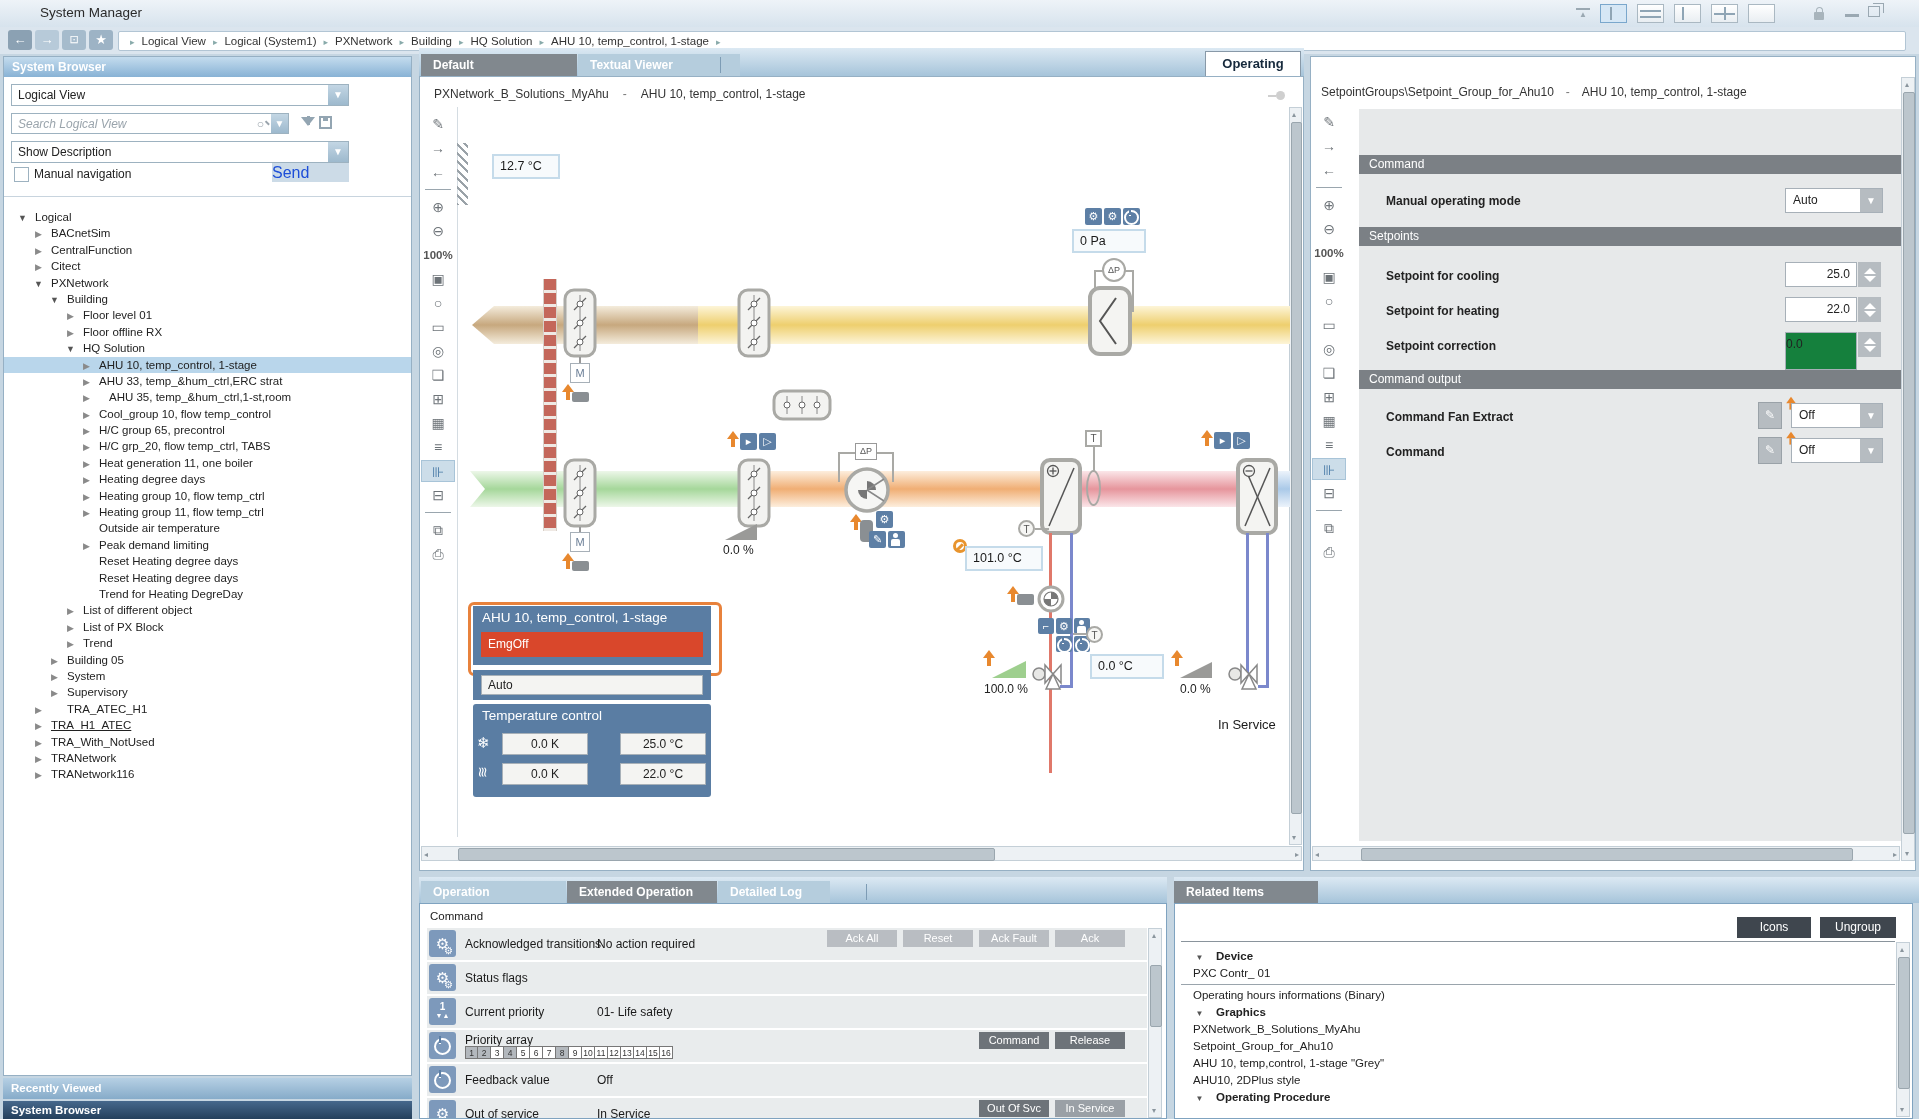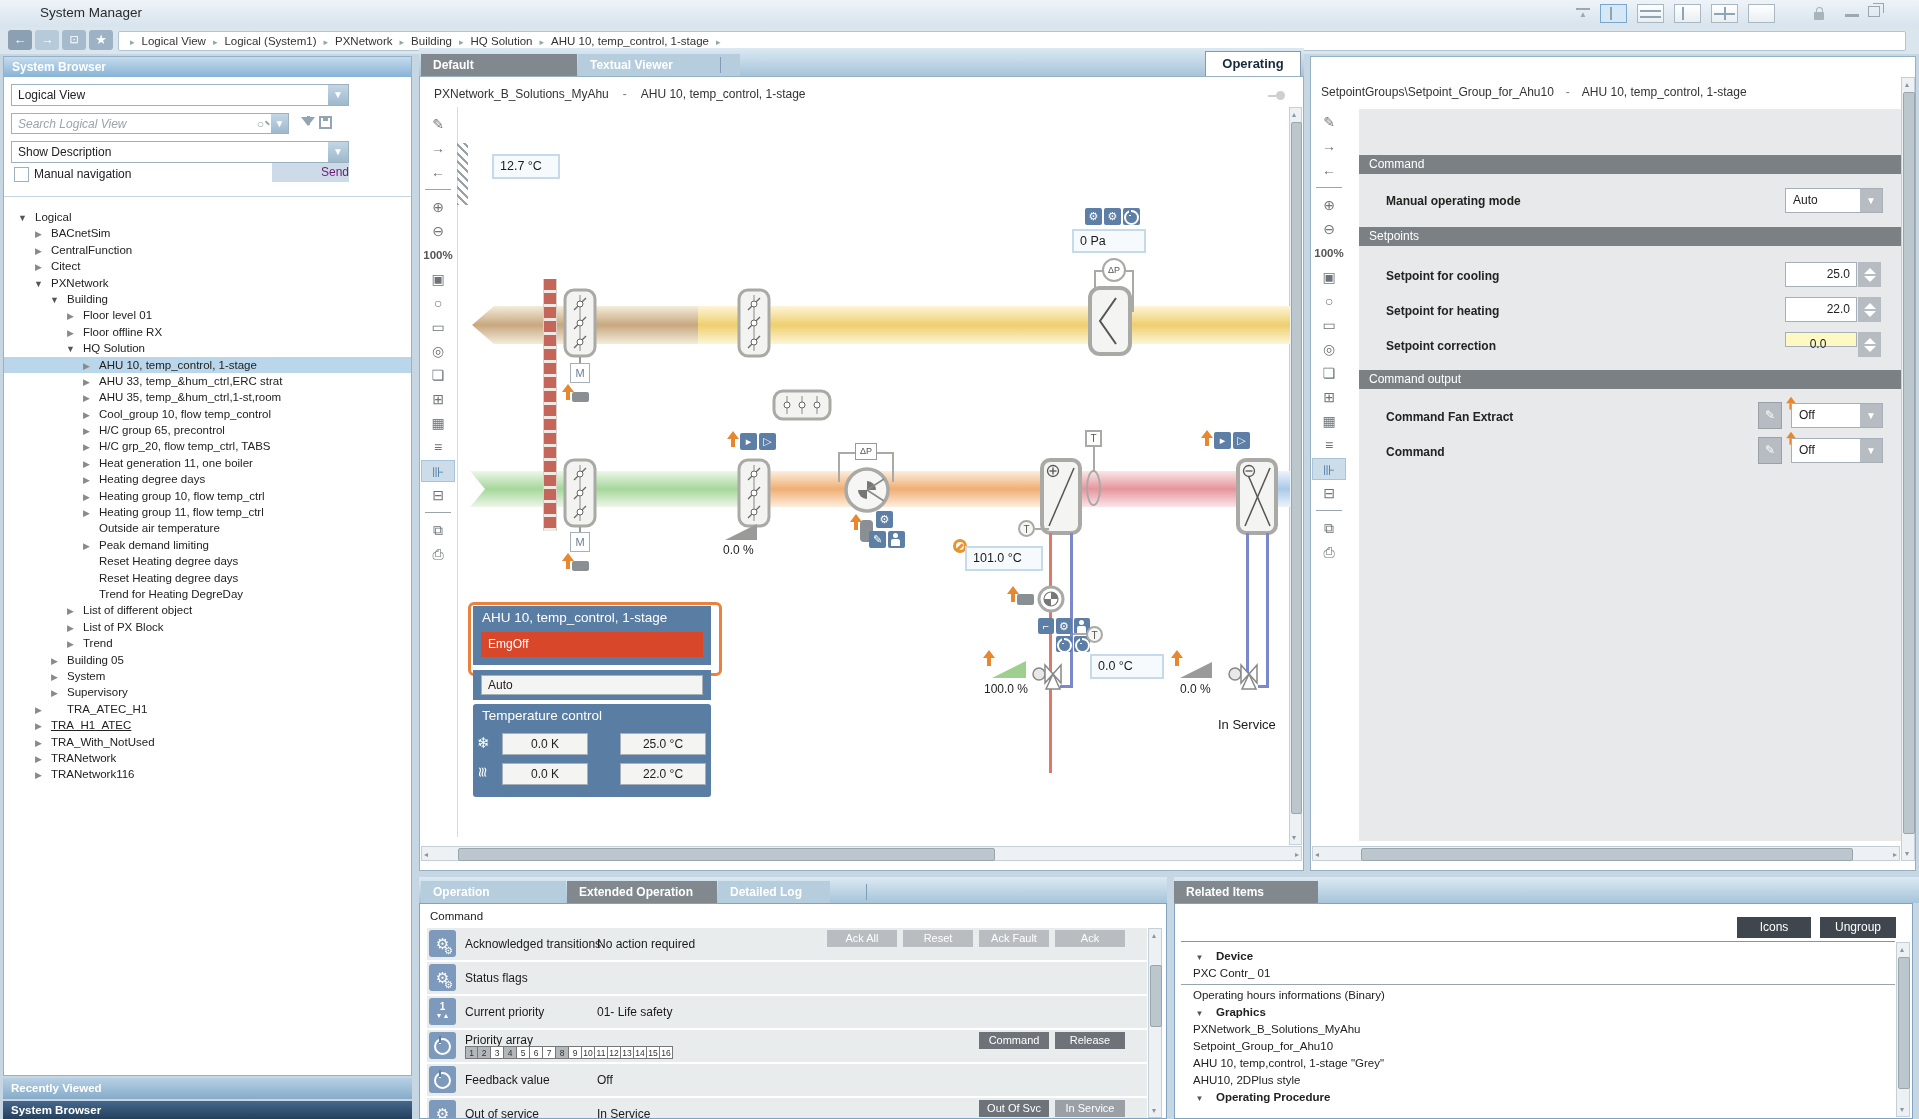--- a/index.html
+++ b/index.html
@@ -119,35 +119,35 @@
     <div class="combo" style="left:7px;top:56px;width:278px;height:21px">
       <span style="color:#9aa4ac;font-style:italic">Search Logical View</span>
       <span style="position:absolute;right:24px;top:0;color:#9aa4ac;font-size:12px">○<span style="position:absolute;left:8px;top:8px;width:5px;height:1.5px;background:#9aa4ac;transform:rotate(45deg)"></span></span>
       <span class="arr" style="width:17px">▼</span>
     </div>
     <div class="funnel" style="left:297px;top:60px"></div>
     <div class="floppy" style="left:315px;top:59px"></div>
     <div class="combo" style="left:7px;top:84px;width:338px;height:22px"><span>Show Description</span><span class="arr">▼</span></div>
     <div class="abs" style="left:10px;top:110px;width:13px;height:13px;background:#fff;border:1px solid #9db2c0"></div>
     <div class="abs" style="left:30px;top:110px;font-size:12px">Manual navigation</div>
-    <div class="abs" style="left:268px;top:106px;width:77px;height:19px;background:#ccdbe7;color:#701a75;text-align:right;line-height:19px;font-size:12px">Send</div>
+    <div class="abs" style="left:268px;top:106px;width:77px;height:19px;background:#ccdbe7;color:#1d4ed8;text-align:left;line-height:19px;font-size:16px">Send</div>
     <div class="abs" style="left:0;top:139px;width:407px;height:1px;background:#c8d4de"></div>
     <div class="abs" id="tree" style="left:0;top:152px;width:407px;height:840px;overflow:hidden">
         <div class="treerow"><span class="tar" style="margin-left: 12px;">▼</span><span style="margin-left: 6px;">Logical</span></div>
         <div class="treerow"><span class="tar c" style="margin-left: 28px;">▶</span><span style="margin-left: 6px;">BACnetSim</span></div>
         <div class="treerow"><span class="tar c" style="margin-left: 28px;">▶</span><span style="margin-left: 6px;">CentralFunction</span></div>
         <div class="treerow"><span class="tar c" style="margin-left: 28px;">▶</span><span style="margin-left: 6px;">Citect</span></div>
         <div class="treerow"><span class="tar" style="margin-left: 28px;">▼</span><span style="margin-left: 6px;">PXNetwork</span></div>
         <div class="treerow"><span class="tar" style="margin-left: 44px;">▼</span><span style="margin-left: 6px;">Building</span></div>
         <div class="treerow"><span class="tar c" style="margin-left: 60px;">▶</span><span style="margin-left: 6px;">Floor level 01</span></div>
         <div class="treerow"><span class="tar c" style="margin-left: 60px;">▶</span><span style="margin-left: 6px;">Floor offline RX</span></div>
         <div class="treerow"><span class="tar" style="margin-left: 60px;">▼</span><span style="margin-left: 6px;">HQ Solution</span></div>
         <div class="treerow sel"><span class="tar c" style="margin-left: 76px;">▶</span><span style="margin-left: 6px;">AHU 10, temp_control, 1-stage</span></div>
         <div class="treerow"><span class="tar c" style="margin-left: 76px;">▶</span><span style="margin-left: 6px;">AHU 33, temp_&amp;hum_ctrl,ERC strat</span></div>
-        <div class="treerow"><span class="tar c" style="margin-left: 76px;">▶</span><span style="margin-left: 6px; text-align: center;">AHU 35, temp_&amp;hum_ctrl,1-st,room</span></div>
+        <div class="treerow"><span class="tar c" style="margin-left: 76px;">▶</span><span style="margin-left: 16px; text-align: center;">AHU 35, temp_&amp;hum_ctrl,1-st,room</span></div>
         <div class="treerow"><span class="tar c" style="margin-left: 76px;">▶</span><span style="margin-left: 6px;">Cool_group 10, flow temp_control</span></div>
         <div class="treerow"><span class="tar c" style="margin-left: 76px;">▶</span><span style="margin-left: 6px;">H/C group 65, precontrol</span></div>
         <div class="treerow"><span class="tar c" style="margin-left: 76px;">▶</span><span style="margin-left: 6px;">H/C grp_20, flow temp_ctrl, TABS</span></div>
         <div class="treerow"><span class="tar c" style="margin-left: 76px;">▶</span><span style="margin-left: 6px;">Heat generation 11, one boiler</span></div>
         <div class="treerow"><span class="tar c" style="margin-left: 76px;">▶</span><span style="margin-left: 6px;">Heating degree days</span></div>
         <div class="treerow"><span class="tar c" style="margin-left: 76px;">▶</span><span style="margin-left: 6px;">Heating group 10, flow temp_ctrl</span></div>
         <div class="treerow"><span class="tar c" style="margin-left: 76px;">▶</span><span style="margin-left: 6px;">Heating group 11, flow temp_ctrl</span></div>
         <div class="treerow"><span class="tar" style="margin-left: 76px;"></span><span style="margin-left: 6px;">Outside air temperature</span></div>
         <div class="treerow"><span class="tar c" style="margin-left: 76px;">▶</span><span style="margin-left: 6px;">Peak demand limiting</span></div>
         <div class="treerow"><span class="tar" style="margin-left: 76px;"></span><span style="margin-left: 6px;">Reset Heating degree days</span></div>
@@ -468,21 +468,21 @@
           <span class="up"></span>
           <span class="dn"></span>
         </div>
       <div class="abs" style="left:27px;top:195px;font-weight:bold;font-size:12px"><span>Setpoint for heating</span></div>
       <div class="fld" style="left:426px;top:188px;width:72px;height:25px;background:#fff;line-height:23px;text-align:right;padding-right:6px"><span>22.0</span></div>
       <div class="spin" style="left:499px;top:188px;height:25px">
           <span class="up"></span>
           <span class="dn"></span>
         </div>
       <div class="abs" style="left:27px;top:230px;font-weight:bold;font-size:12px"><span>Setpoint correction</span></div>
-      <div class="fld" style="left:426px;top:223px;width:72px;height:15px;background:#fef9c3;line-height:23px;text-align:center;padding-right:6px"><span>0.0</span></div>
+      <div class="fld" style="left:426px;top:223px;width:72px;height:38px;background:#15803d;line-height:23px;text-align:left;padding-right:6px"><span>0.0</span></div>
       <div class="spin" style="left:499px;top:223px;height:25px">
           <span class="up"></span>
           <span class="dn"></span>
         </div>
       <div class="secbar" style="top:261px"><span>Command output</span></div>
       <div class="abs" style="left:27px;top:301px;font-weight:bold;font-size:12px"><span>Command Fan Extract</span></div>
       <div class="pencilbtn" style="left:399px;top:293px;height:27px;line-height:25px">✎</div>
       <div class="oarr" style="left:425px;top:286px;transform:scale(0.8)"></div>
       <div class="fld" style="left:432px;top:294px;width:92px;height:25px;background:#fff;line-height:23px;padding-left:7px"><span>Off</span>
         <span style="position:absolute;right:0;top:0;width:22px;height:23px;background:#b6bcc1;color:#fff;text-align:center;line-height:23px;font-size:10px">▼</span>

